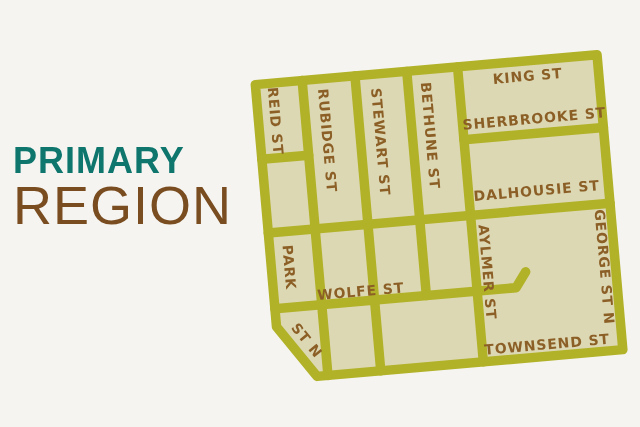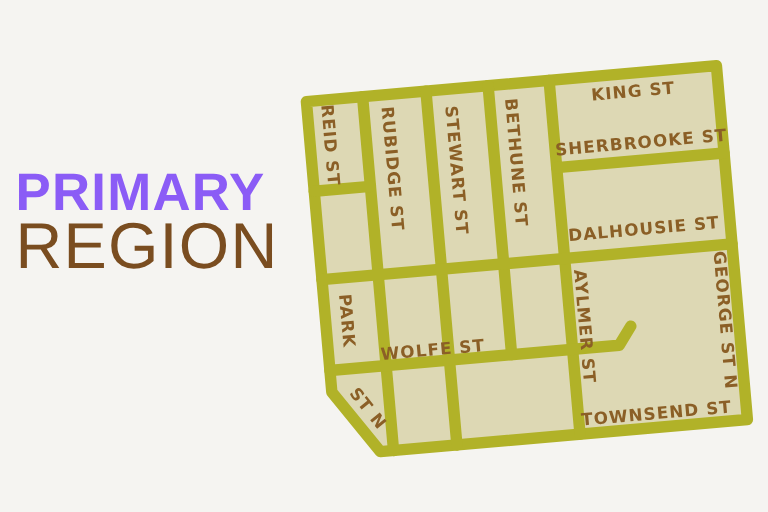--- a/index.html
+++ b/index.html
@@ -5,21 +5,21 @@
   html,body{margin:0;padding:0;}
   body{
     width:640px;height:427px;
     background:#f5f4f1;
     overflow:hidden;
     font-family:"Liberation Sans",sans-serif;
   }
   .canvas{position:relative;width:640px;height:427px;}
   .title-block{position:absolute;left:13px;top:142px;}
   .title-line1{
-    color:#8b5cf6;font-weight:bold;font-size:44px;line-height:38px;letter-spacing:1px;
+    color:#0f766e;font-weight:bold;font-size:36px;line-height:38px;letter-spacing:1px;
   }
   .title-line2{
     color:#7a4d20;font-weight:normal;font-size:54px;line-height:50px;letter-spacing:1px;
   }
   .title-line3{
     color:#a5a41c;font-weight:bold;font-size:38px;line-height:44px;letter-spacing:1px;
   }
   svg{position:absolute;left:0;top:0;}
   .map-fill{fill:#ddd8b4;stroke:none;}
   .street{

